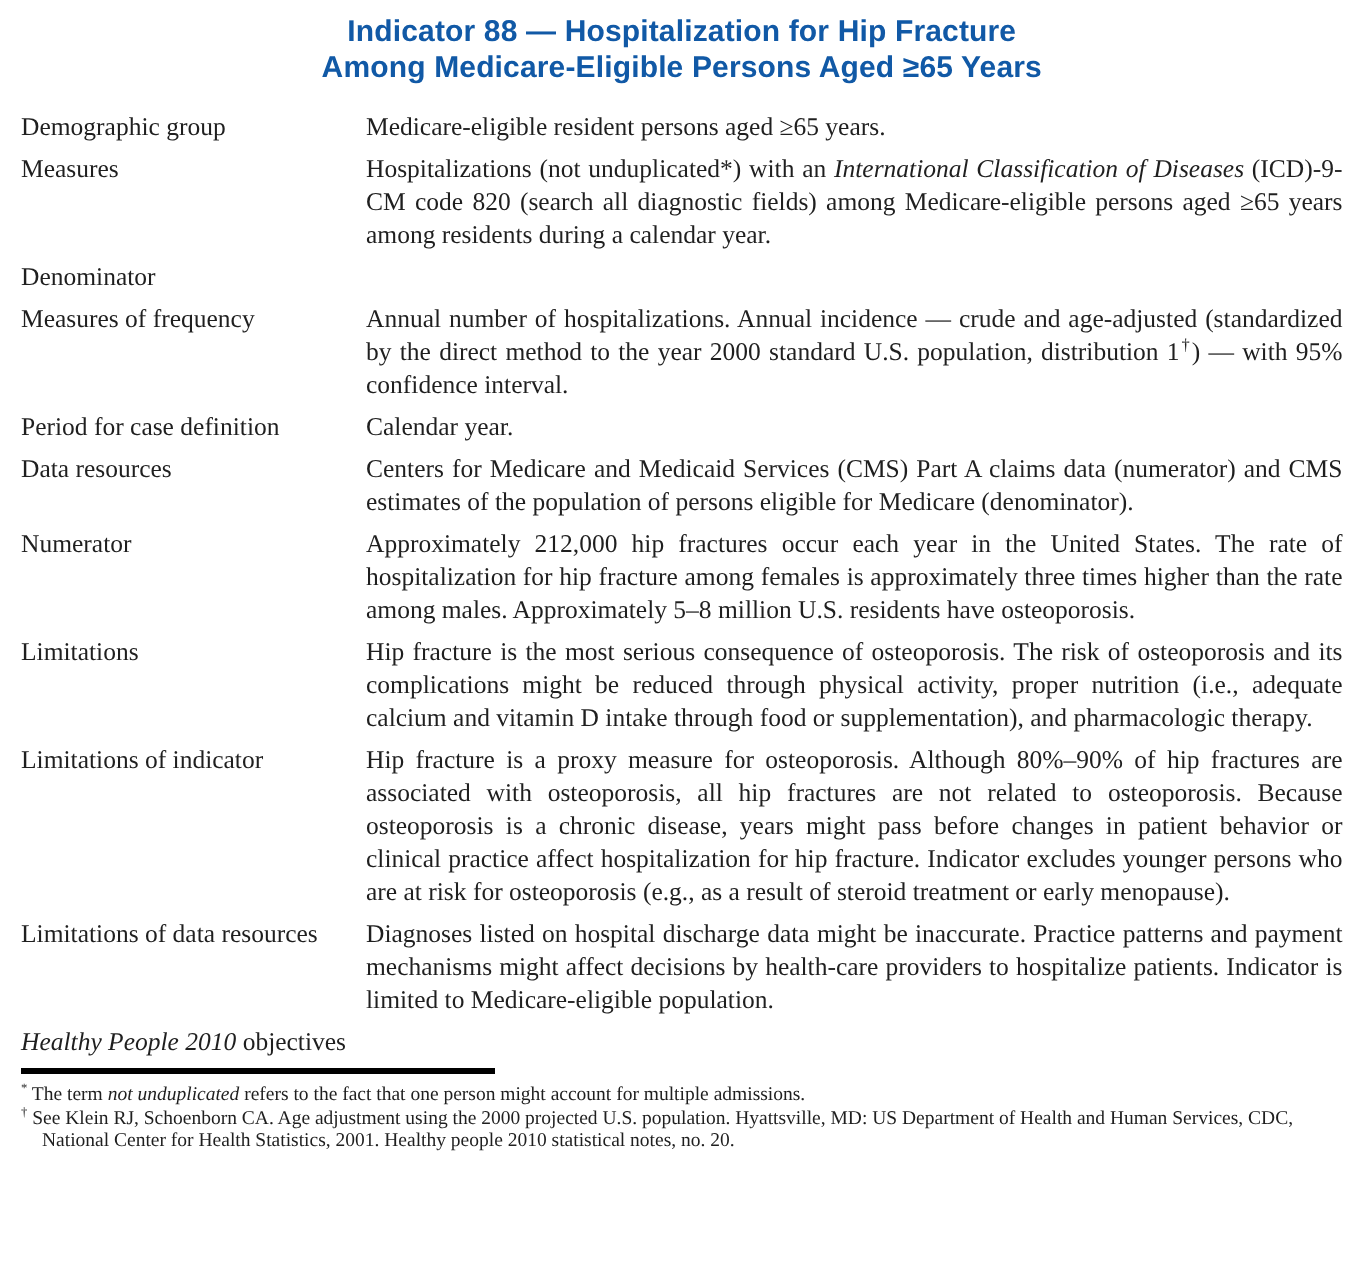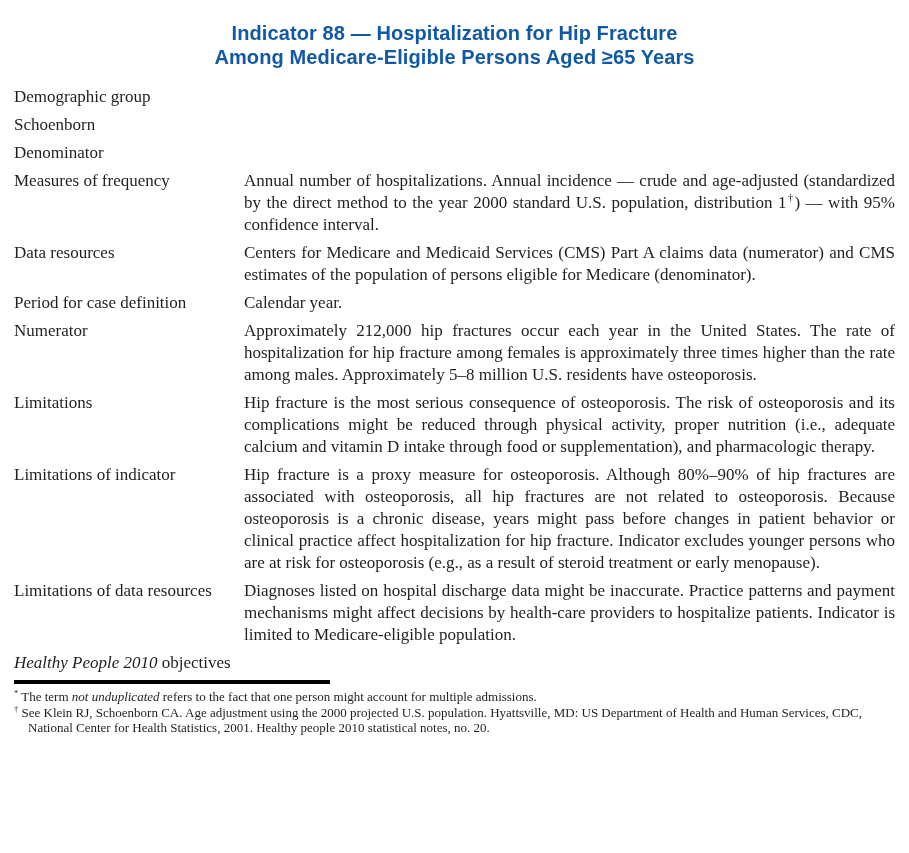--- a/index.html
+++ b/index.html
@@ -7,21 +7,21 @@
     --text:#1f1f1f;
     --rule-black:#000000;
   }
   *{margin:0;padding:0;box-sizing:border-box;}
   html,body{background:#ffffff;}
   body{
     width:909px;height:853px;overflow:hidden;
     font-family:"Liberation Serif", serif;
     color:var(--text);
   }
-  .page{padding:12px 14px;}
+  .page{padding:0 14px;}
   .doc-title{
     padding-top:9px;
     text-align:center;
     font-family:"Liberation Sans", sans-serif;
     font-weight:bold;
     font-size:20px;
     line-height:24px;
     color:var(--title-blue);
     letter-spacing:0.1px;
   }
@@ -61,43 +61,45 @@
 
 <div class="page">
   <h1 class="doc-title">
     <span class="title-line">Indicator 88 — Hospitalization for Hip Fracture</span>
     <span class="title-line">Among Medicare-Eligible Persons Aged ≥65 Years</span>
   </h1>
 
   <div class="rows" id="rows">
   <div class="row">
     <div class="label">Demographic group</div>
+    <div class="content">Medicare-eligible resident persons aged ≥65 years.</div>
   </div>
 
   <div class="row">
-    <div class="label">Schoenborn</div>
+    <div class="label">Measures</div>
+    <div class="content">Hospitalizations (not unduplicated*) with an <i>International Classification of Diseases</i> (ICD)-9-CM code 820 (search all diagnostic fields) among Medicare-eligible persons aged ≥65 years among residents during a calendar year.</div>
   </div>
 
   <div class="row">
     <div class="label">Denominator</div>
   </div>
 
   <div class="row">
     <div class="label">Measures of frequency</div>
     <div class="content">Annual number of hospitalizations. Annual incidence — crude and age-adjusted (standardized by the direct method to the year 2000 standard U.S. population, distribution 1<sup>†</sup>) — with 95% confidence interval.</div>
   </div>
 
   <div class="row">
-    <div class="label">Data resources</div>
-    <div class="content">Centers for Medicare and Medicaid Services (CMS) Part A claims data (numerator) and CMS estimates of the population of persons eligible for Medicare (denominator).</div>
+    <div class="label">Period for case definition</div>
+    <div class="content">Calendar year.</div>
   </div>
 
   <div class="row">
-    <div class="label">Period for case definition</div>
-    <div class="content">Calendar year.</div>
+    <div class="label">Data resources</div>
+    <div class="content">Centers for Medicare and Medicaid Services (CMS) Part A claims data (numerator) and CMS estimates of the population of persons eligible for Medicare (denominator).</div>
   </div>
 
   <div class="row">
     <div class="label">Numerator</div>
     <div class="content">Approximately 212,000 hip fractures occur each year in the United States. The rate of hospitalization for hip fracture among females is approximately three times higher than the rate among males. Approximately 5–8 million U.S. residents have osteoporosis.</div>
   </div>
 
   <div class="row">
     <div class="label">Limitations</div>
     <div class="content">Hip fracture is the most serious consequence of osteoporosis. The risk of osteoporosis and its complications might be reduced through physical activity, proper nutrition (i.e., adequate calcium and vitamin D intake through food or supplementation), and pharmacologic therapy.</div>

